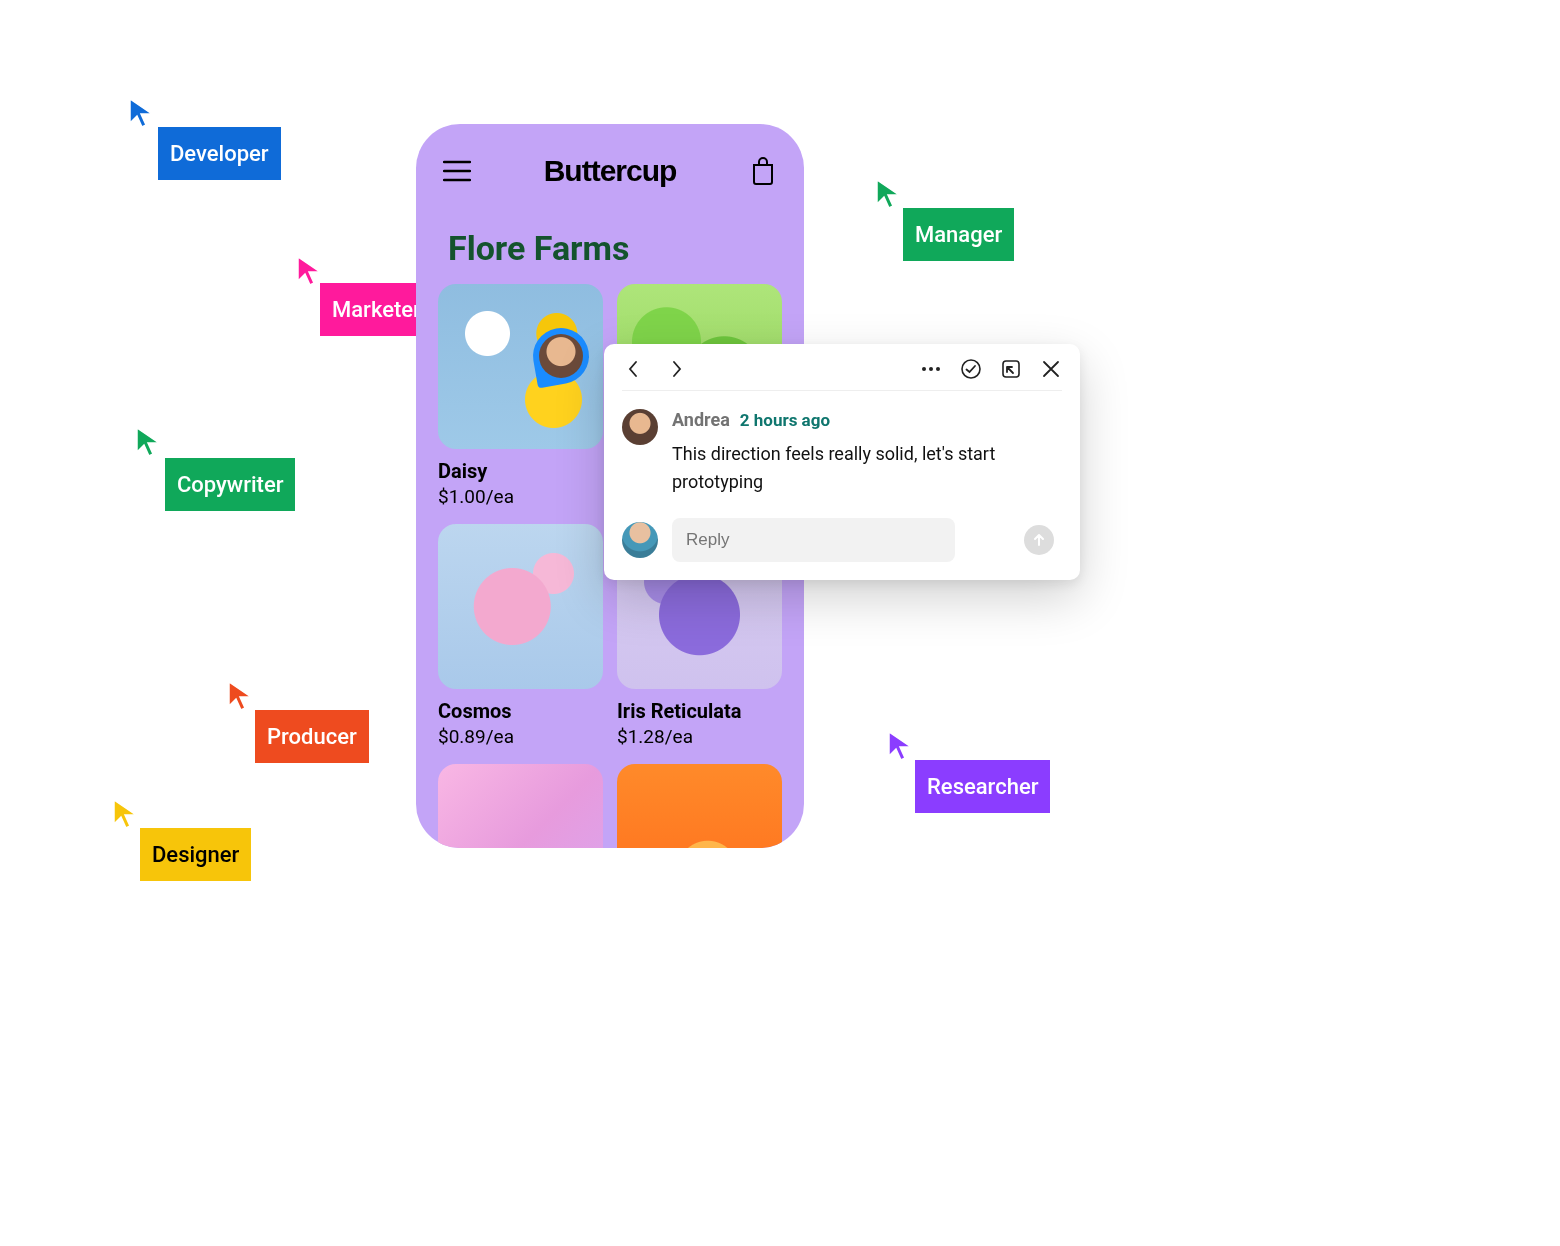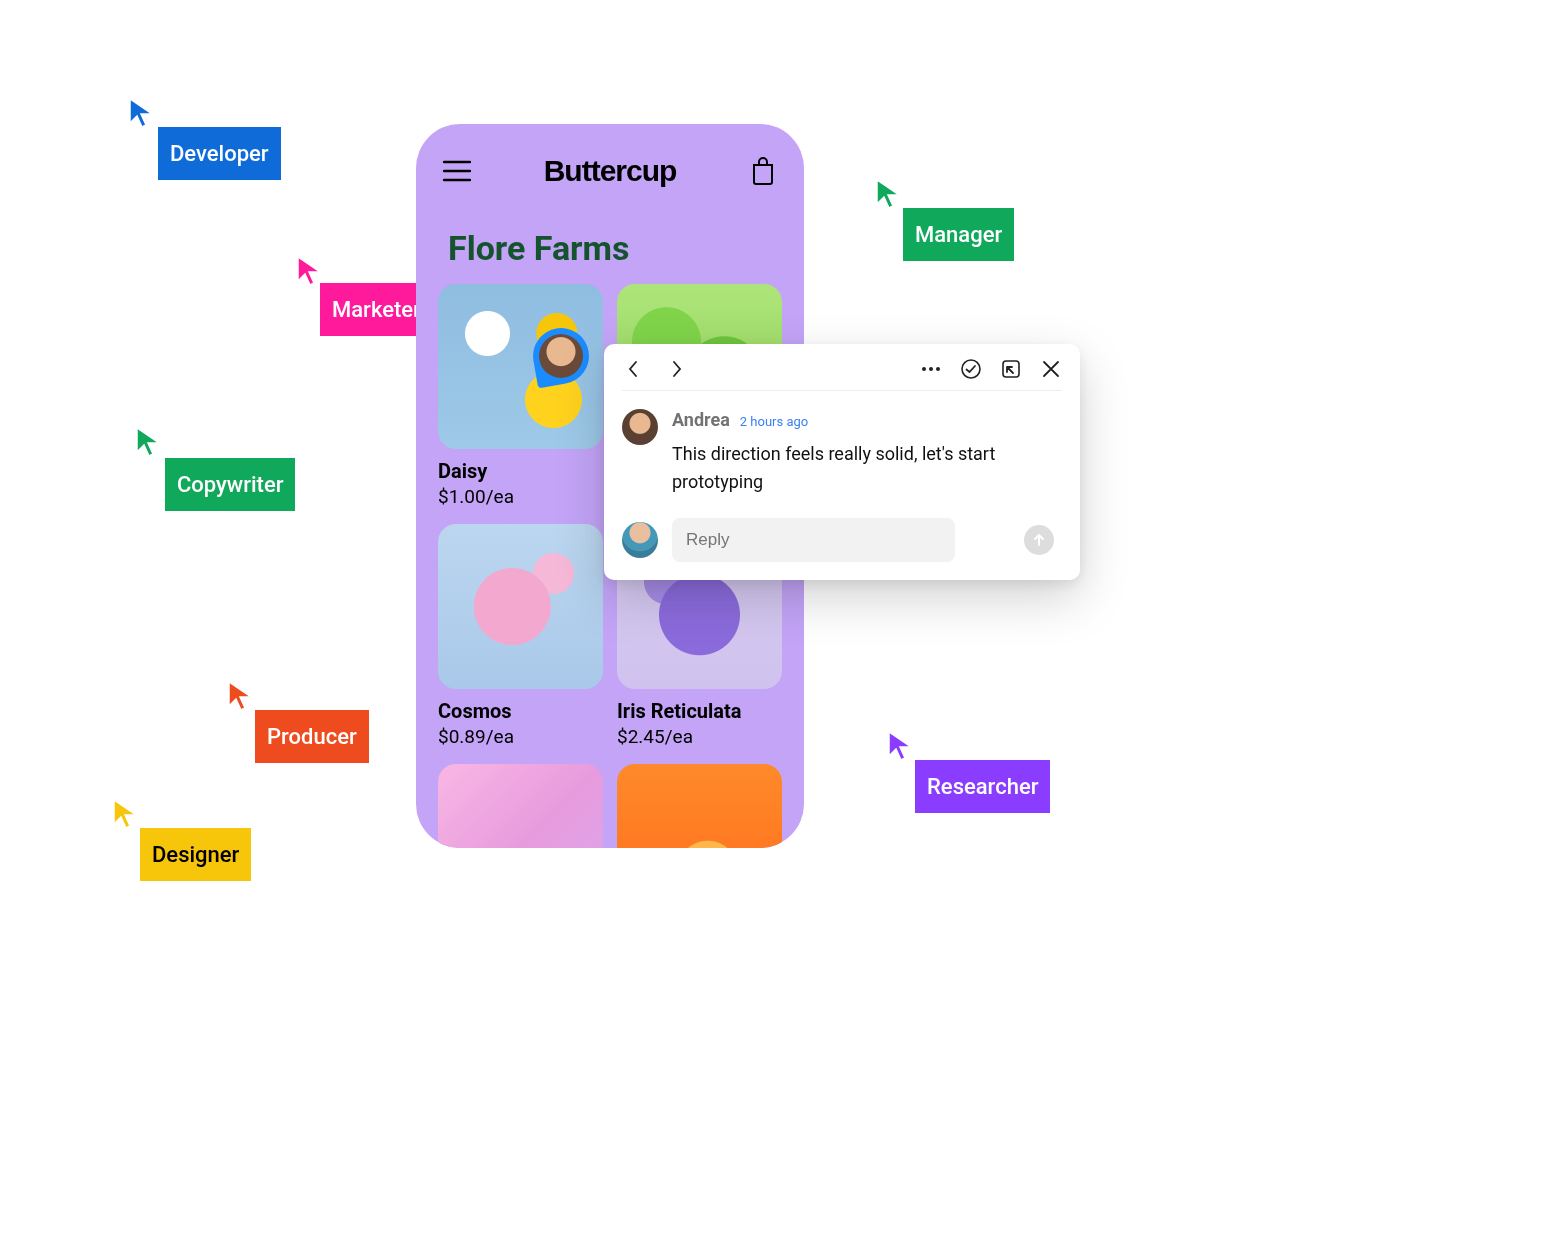--- a/index.html
+++ b/index.html
@@ -154,21 +154,21 @@
     background: radial-gradient(circle at 50% 40%, #e8b890 0 10px, #5a3f33 11px);
     flex-shrink:0;
   }
   .cp-avatar2 {
     width: 36px; height:36px; border-radius:50%;
     background: radial-gradient(circle at 50% 30%, #e8c0a0 0 10px, #4598b8 11px 18px, #3a7d98 19px);
     flex-shrink:0;
   }
   .cp-meta { display:flex; gap: 10px; align-items:baseline; }
   .cp-author { font-weight:700; font-size:18px; color:#737373; }
-  .cp-time { font-size:13px; color:#3b82f6; }
+  .cp-time { font-size:17px; color:#0f766e;font-weight:bold; }
   .cp-text { font-size:18px; color:#111; margin-top:10px; line-height:1.55; }
   .cp-reply-row { display:flex; gap:14px; align-items:center; margin-top:22px;justify-content:flex-end; }
   .cp-reply {
     flex:1;
     background:#f2f2f2;
     border:none;
     border-radius:8px;
     padding: 12px 48px 12px 14px;
     font-size:17px;
     color:#888;
@@ -268,21 +268,21 @@
         <div class="thumb t-green"></div>
       </div>
       <div class="card">
         <div class="thumb t-cosmos"></div>
         <div class="card-title">Cosmos</div>
         <div class="card-price">$0.89/ea</div>
       </div>
       <div class="card">
         <div class="thumb t-iris"></div>
         <div class="card-title">Iris Reticulata</div>
-        <div class="card-price">$2.45/ea</div>
+        <div class="card-price">$1.28/ea</div>
       </div>
       <div class="card">
         <div class="thumb t-pink"></div>
       </div>
       <div class="card">
         <div class="thumb t-orange"></div>
       </div>
     </div>
   </div>
 

